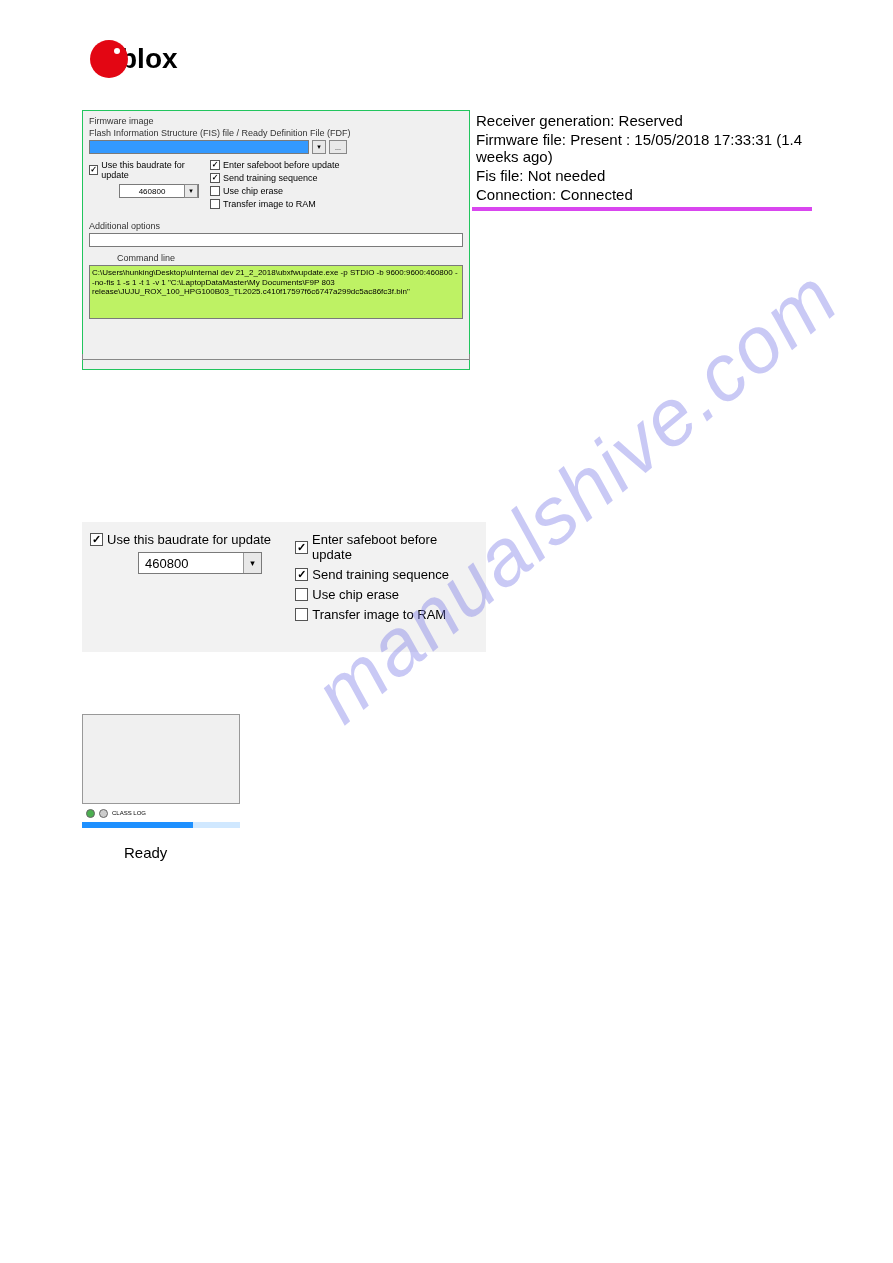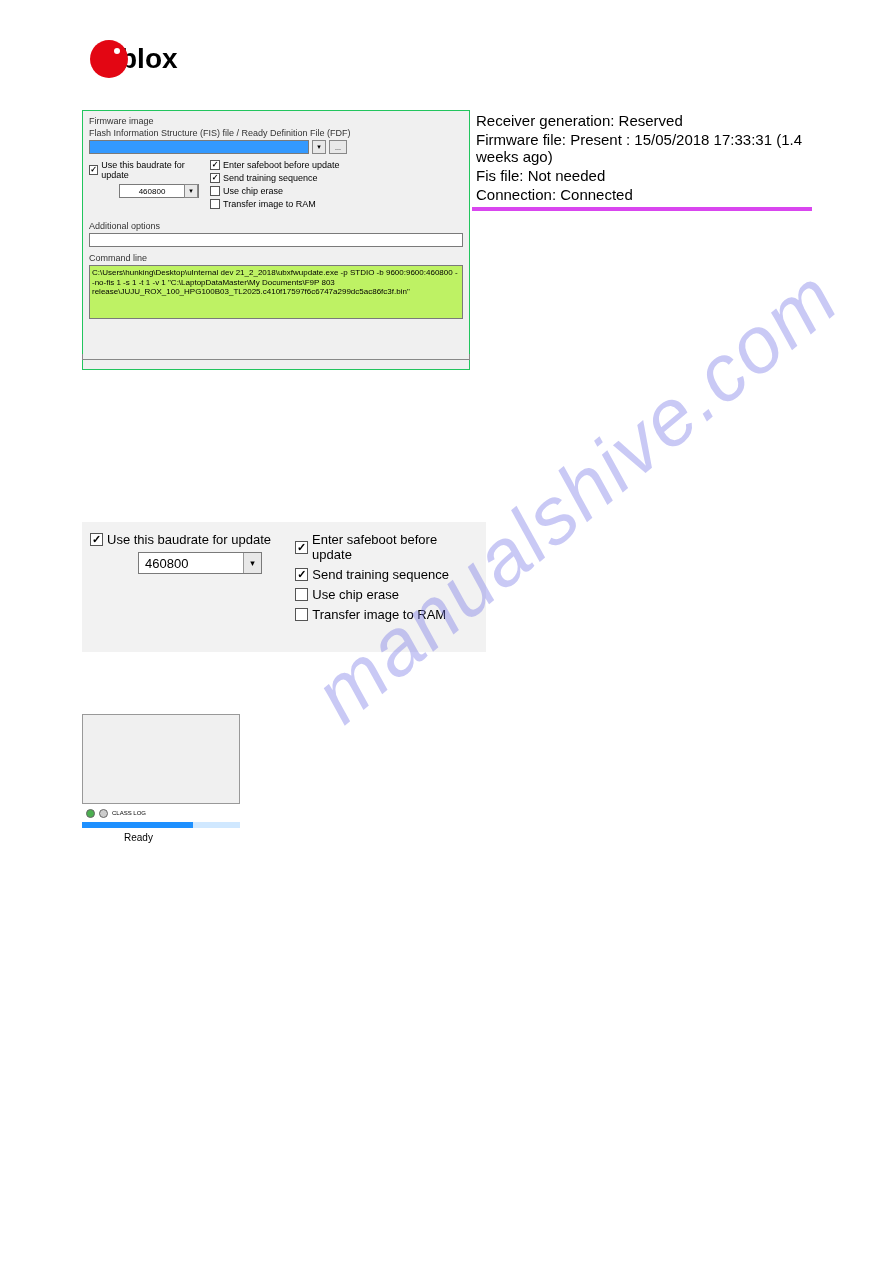--- a/index.html
+++ b/index.html
@@ -237,21 +237,21 @@
     .dot { width: 9px; height: 9px; border-radius: 50%; border: 1px solid #666; }
     .dot.green { background: #4caf50; }
     .dot.grey { background: #ccc; }
     .d3-label { font-size: 6px; line-height: 1; }
     .d3-progress {
       width: 158px;
       height: 6px;
       background: linear-gradient(to right, #1e90ff 70%, #d0e8ff 70%);
       margin-top: 2px;
     }
-    .d3-ready { font-size: 10px; margin-top: 4px; padding-left: 42px; }
+    .d3-ready { font-size: 15px; margin-top: 16px; padding-left: 42px; }
   </style>
 </head>
 <body>
 
 <div class="watermark">manualshive.com</div>
 
 <div class="logo">
   <div class="logo-circle"></div>
   <div class="logo-text">blox</div>
 </div>
@@ -293,21 +293,21 @@
         <div class="cb-row">
             <span class="cb"></span>
             <span>Transfer image to RAM</span>
           </div>
       </div>
     </div>
 
     <div class="section-label" style="margin-top:12px;">Additional options</div>
     <div class="text-input" style="height:14px;"></div>
 
-    <div class="section-label" style="margin-top:6px;">Command line</div>
+    <div class="section-label" style="margin-top:6px;margin-left:28px;">Command line</div>
     <div class="cmdline-box">C:\Users\hunking\Desktop\uInternal dev 21_2_2018\ubxfwupdate.exe -p STDIO -b 9600:9600:460800 --no-fis 1 -s 1 -t 1 -v 1 "C:\LaptopDataMaster\My Documents\F9P 803 release\JUJU_ROX_100_HPG100B03_TL2025.c410f17597f6c6747a299dc5ac86fc3f.bin"</div>
   </div>
   <div class="bottom-strip" style="top:244px;bottom:auto;position:absolute;"></div>
 
   <div class="right-panel">
     <div class="info-line">Receiver generation: Reserved</div>
     <div class="info-line">Firmware file: Present : 15/05/2018  17:33:31 (1.4 weeks ago)</div>
     <div class="info-line">Fis file: Not needed</div>
     <div class="info-line">Connection: Connected</div>
   </div>

